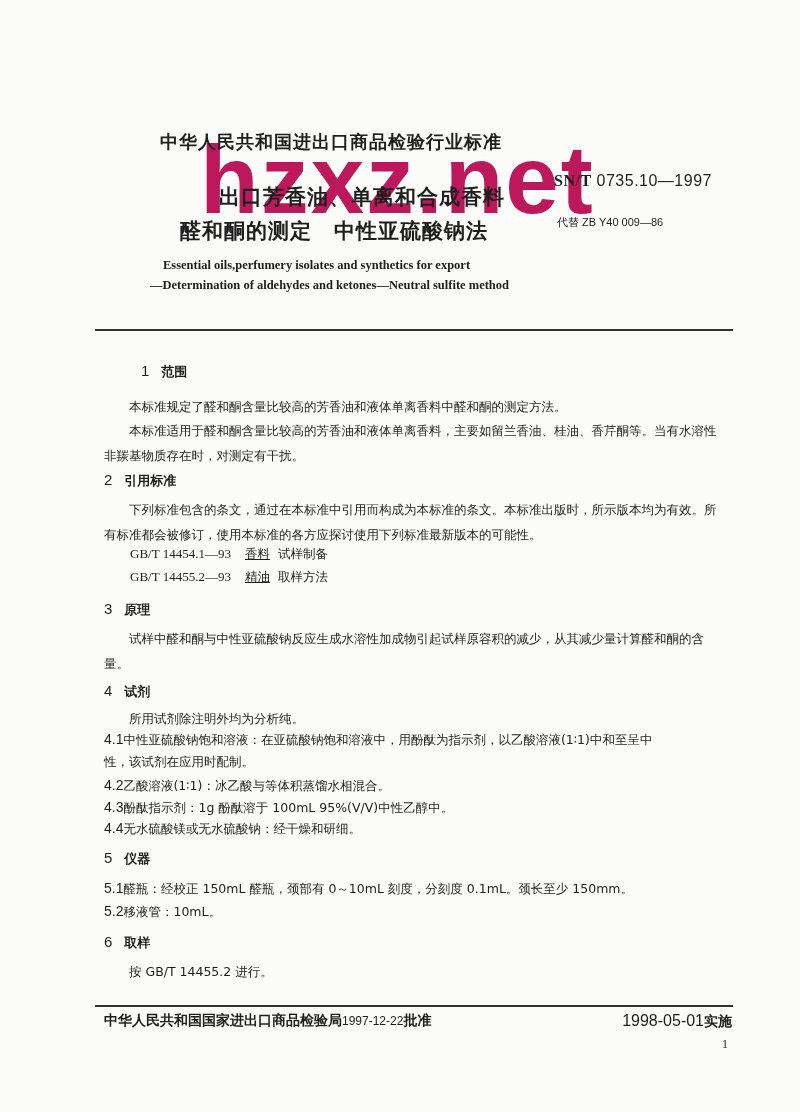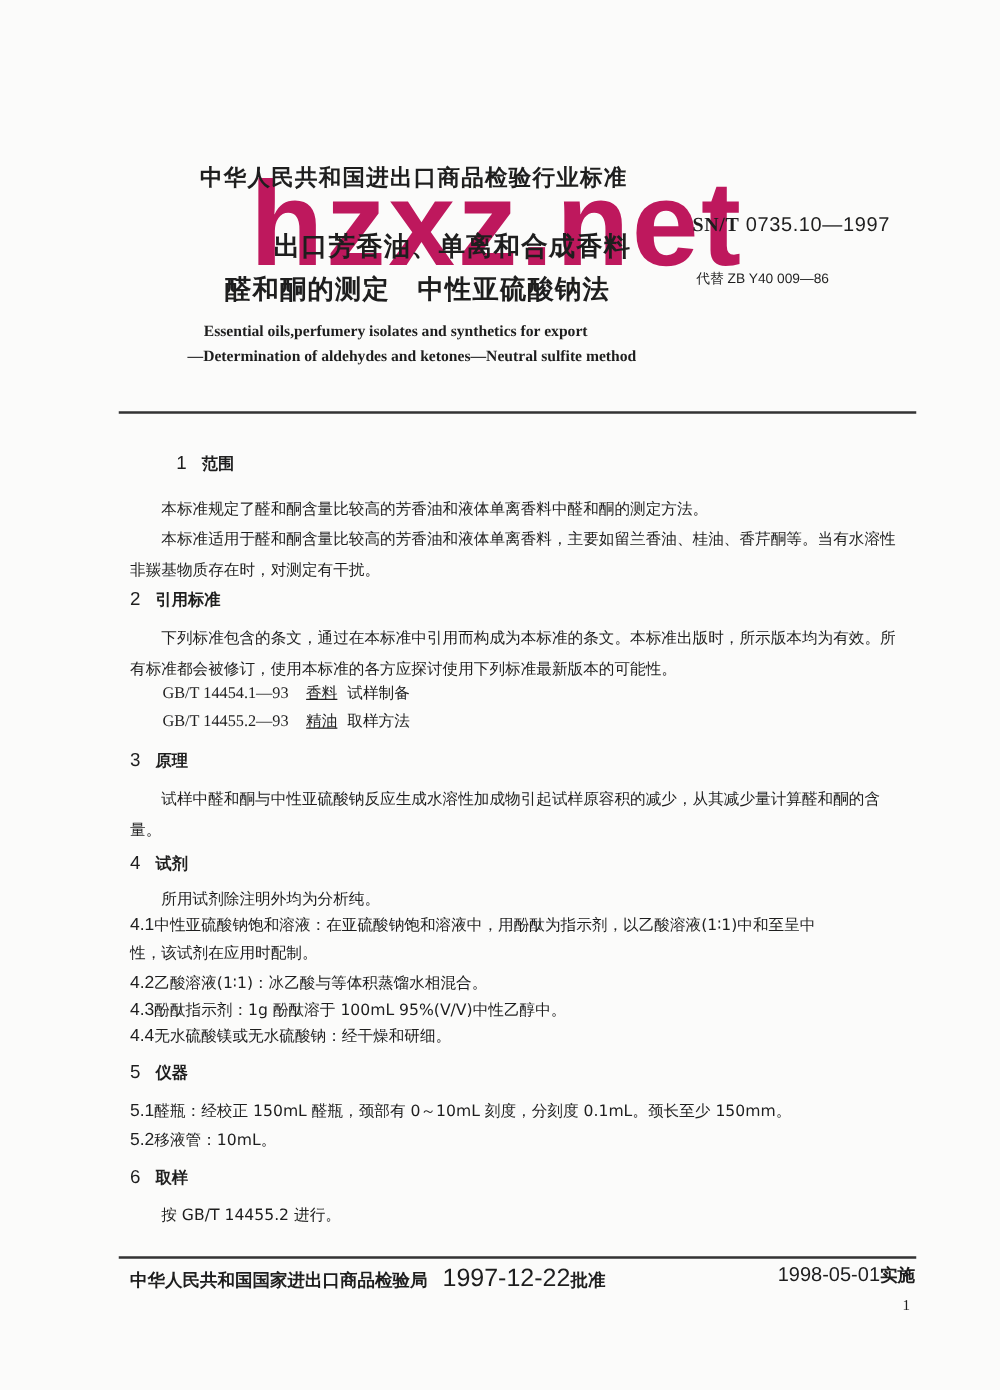--- a/index.html
+++ b/index.html
@@ -31,21 +31,21 @@
     .h { position: absolute; left: 104px; font-size: 13px; font-weight: bold; }
     .h .num { font-family: "Liberation Sans", sans-serif; font-weight: normal; font-size: 15px; margin-right: 12px; }
     .p { position: absolute; left: 104px; width: 620px; font-size: 12.5px; line-height: 25px; white-space: normal; }
     .indent { text-indent: 2em; }
     .sub { position: absolute; left: 104px; font-size: 12.5px; white-space: nowrap; }
     .sub .num { font-family: "Liberation Sans", sans-serif; font-size: 14px; }
     .ref { position: absolute; left: 130px; font-size: 12.5px; white-space: nowrap; }
     .ref .code { font-family: "Liberation Serif", serif; font-size: 13px; margin-right: 14px; }
     .ref .gap { margin-right: 8px; text-decoration: underline; }
     .footer-left { left: 104px; top: 1012px; font-size: 14px; font-weight: bold; }
-    .footer-left .d { font-family: "Liberation Sans", sans-serif; font-weight: normal; font-size: 20px; margin-left: 12px; }
+    .footer-left .d { font-family: "Liberation Sans", sans-serif; font-weight: normal; font-size: 12px; }
     .footer-right { right: 68px; top: 1012px; font-size: 14px; font-weight: bold; }
     .footer-right .d { font-family: "Liberation Sans", sans-serif; font-weight: normal; font-size: 16px; }
     .pageno { right: 72px; top: 1037px; font-family: "Liberation Serif", serif; font-size: 12px; }
   </style>
 </head>
 <body>
 
 <div class="watermark">hzxz.net</div>
 
 <div class="abs z issuer">中华人民共和国进出口商品检验行业标准</div>

